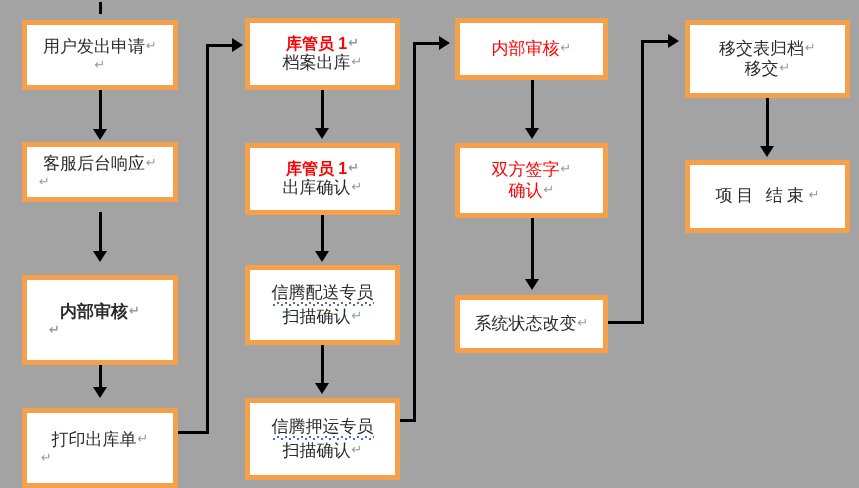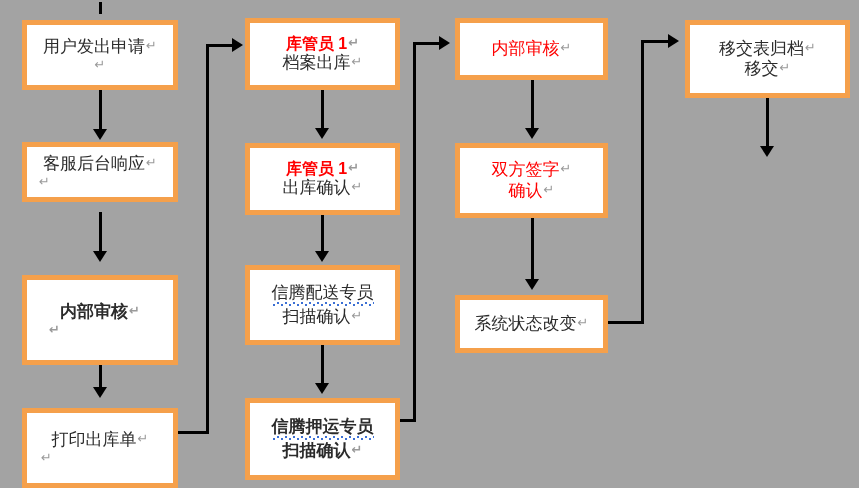--- a/index.html
+++ b/index.html
@@ -128,21 +128,21 @@
   <div class="node" style="left:245px;top:143px;width:155px;height:72px;">
     <span class="ln bold red"><span>库管员 1</span><span class="pil">↵</span></span>
     <span class="ln"><span>出库确认</span><span class="pil">↵</span></span>
   </div>
 
   <div class="node" style="left:245px;top:265px;width:155px;height:80px;">
     <span class="ln"><span class="squig"><span>信腾配送专员</span></span></span>
     <span class="ln" style="margin-top:4px;"><span>扫描确认</span><span class="pil">↵</span></span>
   </div>
 
-  <div class="node" style="left:245px;top:398px;width:155px;height:82px;font-weight:bold;">
+  <div class="node" style="left:245px;top:398px;width:155px;height:82px;">
     <span class="ln"><span class="squig"><span>信腾押运专员</span></span></span>
     <span class="ln" style="margin-top:4px;"><span>扫描确认</span><span class="pil">↵</span></span>
   </div>
 
   <div class="node" style="left:455px;top:18px;width:153px;height:62px;">
     <span class="ln red"><span>内部审核</span><span class="pil">↵</span></span>
   </div>
 
   <div class="node" style="left:455px;top:143px;width:153px;height:75px;">
     <span class="ln red"><span>双方签字</span><span class="pil">↵</span></span>
@@ -151,20 +151,23 @@
 
   <div class="node" style="left:685px;top:20px;width:165px;height:78px;">
     <span class="ln"><span>移交表归档</span><span class="pil">↵</span></span>
     <span class="ln"><span>移交</span><span class="pil">↵</span></span>
   </div>
 
   <div class="node" style="left:455px;top:295px;width:153px;height:58px;">
     <span class="ln"><span>系统状态改变</span><span class="pil">↵</span></span>
   </div>
 
+  <div class="node" style="left:685px;top:160px;width:165px;height:73px;">
+    <span class="ln spaced"><span>项目 结束</span><span class="pil" style="letter-spacing:0;">↵</span></span>
+  </div>
 
   <div class="seg" style="left:99px;top:2px;width:3px;height:12px;"></div>
 
   <div class="seg" style="left:99px;top:90px;width:3px;height:41px;"></div>
   <div class="arrow-d" style="left:93px;top:129px;"></div>
 
   <div class="seg" style="left:99px;top:212px;width:3px;height:41px;"></div>
   <div class="arrow-d" style="left:93px;top:251px;"></div>
 
   <div class="seg" style="left:99px;top:350px;width:3px;height:39px;"></div>

